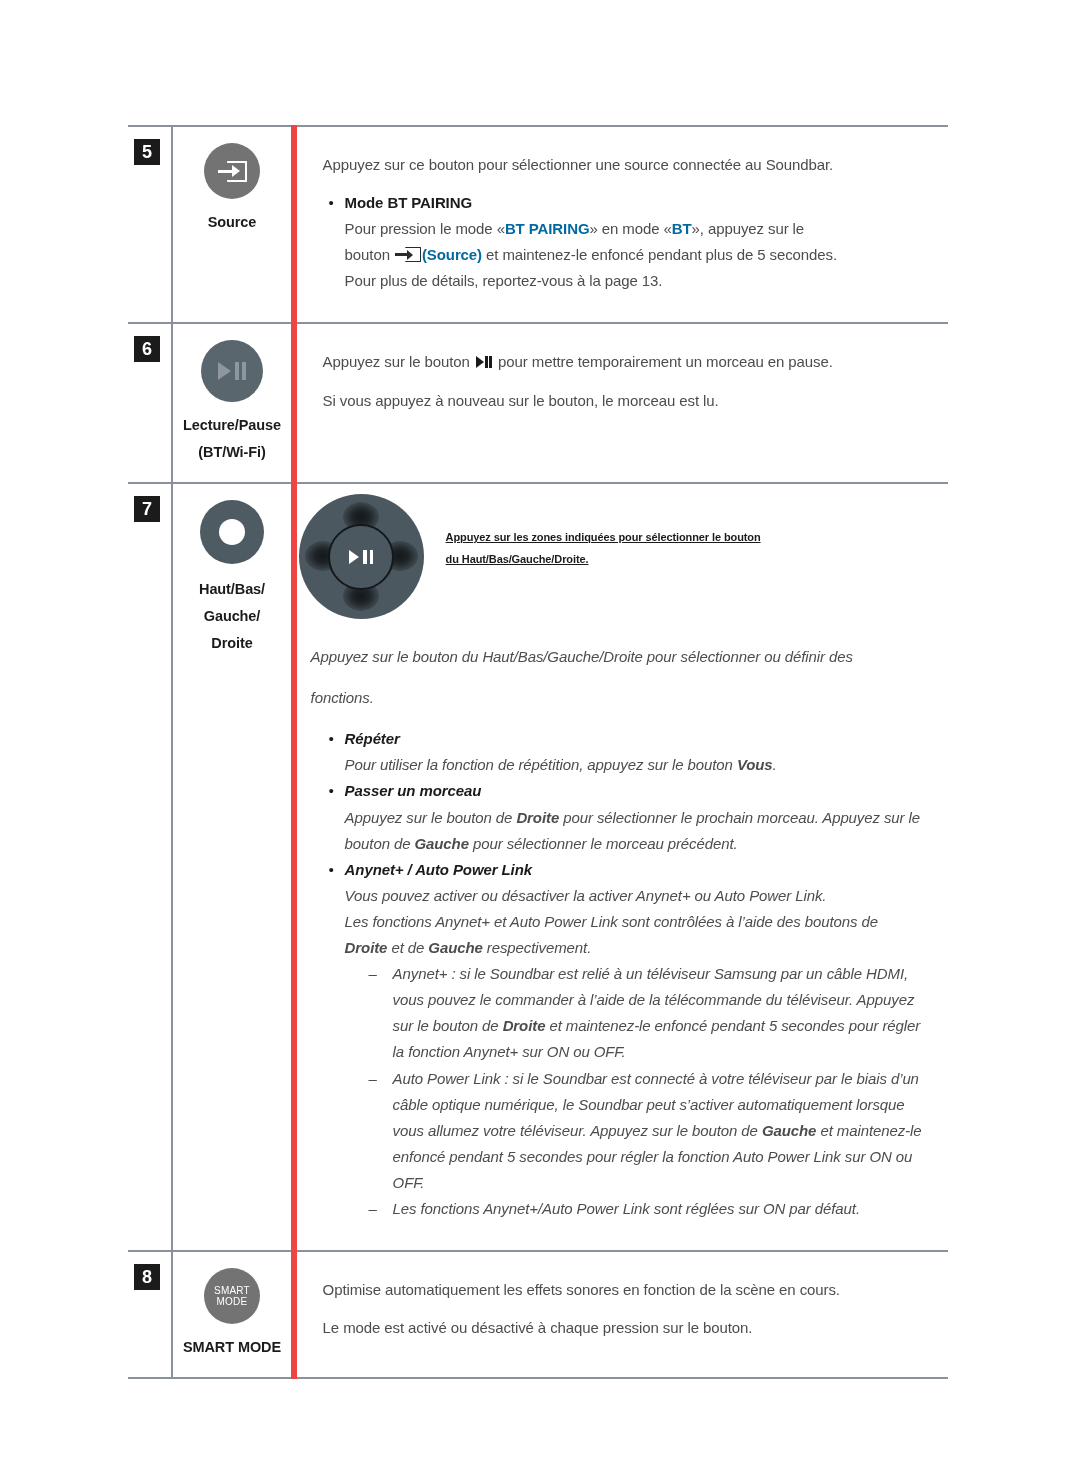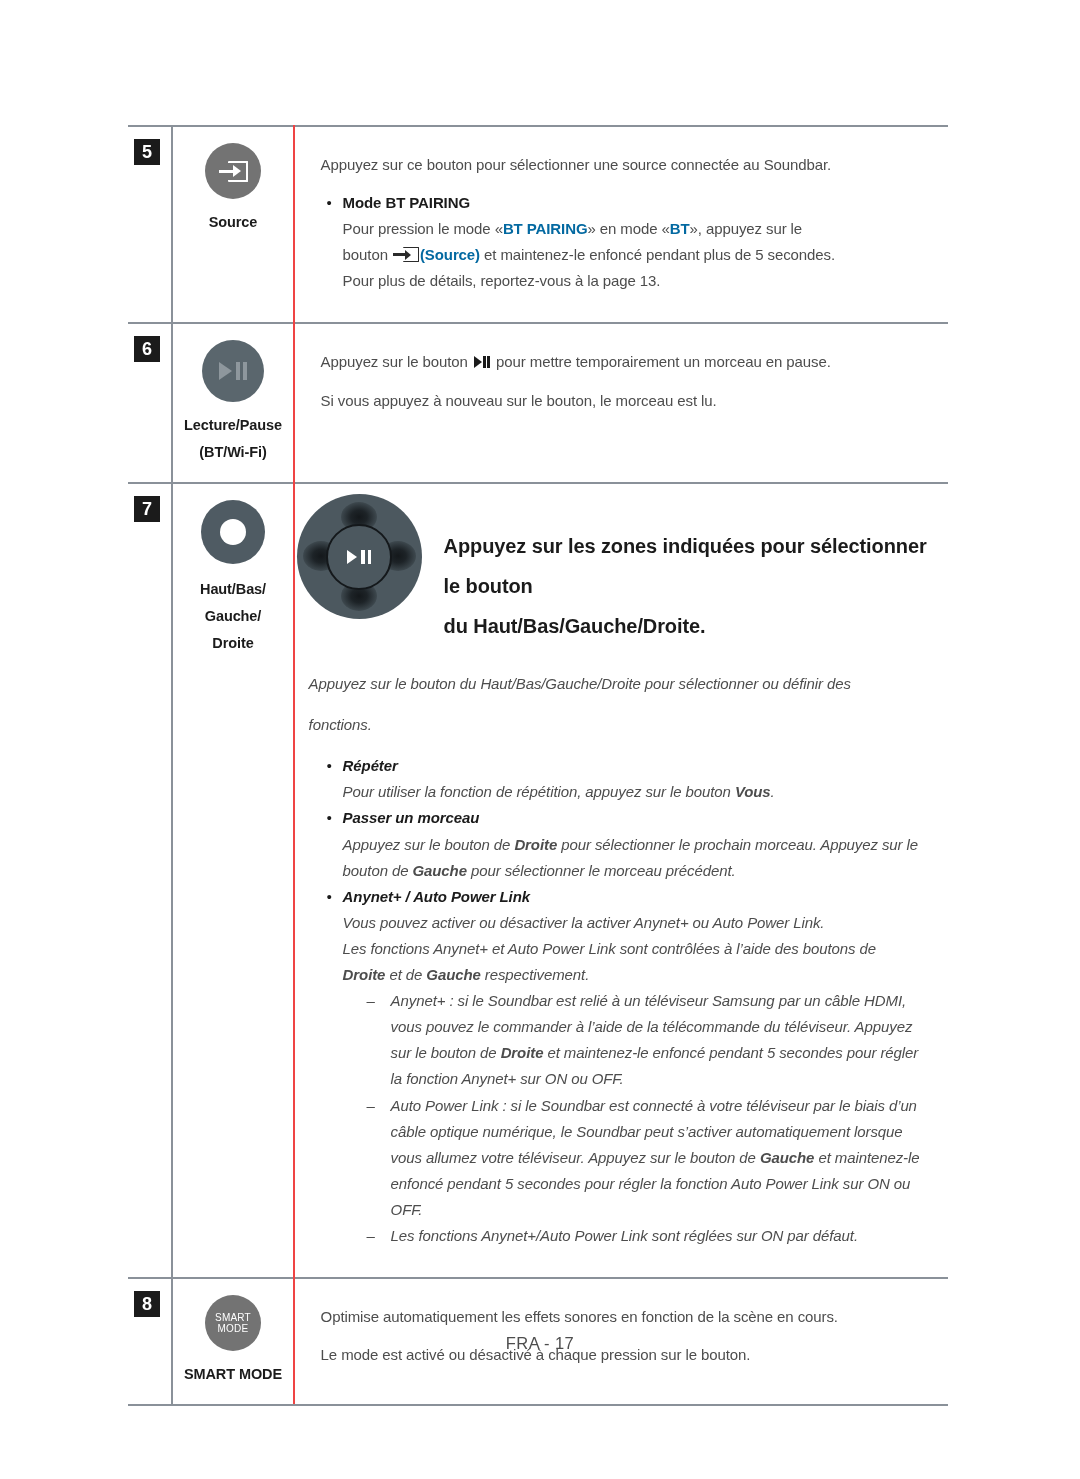--- a/index.html
+++ b/index.html
@@ -25,21 +25,21 @@
     border-collapse: collapse;
   }
   .manual-table td {
     border-top: 2px solid #8a9199;
     vertical-align: top;
     padding: 0;
   }
   .manual-table tr.last-row td { border-bottom: 2px solid #8a9199; }
 
   .col-num   { width: 44px; }
-  .col-btn   { width: 120px; border-left: 2px solid #8a9199; border-right: 2px solid #ef4444; }
+  .col-btn   { width: 120px; border-left: 2px solid #8a9199; border-right: 6px solid #ef4444; }
   .col-desc  { width: 648px; }
 
   
   .num-badge {
     display: inline-flex;
     align-items: center; justify-content: center;
     width: 26px; height: 26px;
     background: #1b1b1b;
     color: #ffffff;
     font-size: 18px;
@@ -228,24 +228,25 @@
     width: 0; height: 0;
     border-left: 8px solid #1b1b1b;
     border-top: 6px solid transparent;
     border-bottom: 6px solid transparent;
   }
   .inline-pp .bar { width: 2.6px; height: 12px; background: #1b1b1b; }
 
   
   .row7-top { display: flex; align-items: flex-start; gap: 22px; padding: 10px 14px 6px 2px; }
   .row7-note {
-    font-size: 20px; line-height: 2.0;
+    font-size: 11px; line-height: 2.0;
     font-weight: bold; color: #1b1b1b;
     padding-top: 32px;
     letter-spacing: -0.1px;
+    text-decoration: underline;
   }
   .row7-rest { padding: 4px 14px 16px 14px; font-size: 15px; line-height: 1.74; color: #4d4d4d; letter-spacing: -0.1px; font-style: italic; }
 
   
   .footer {
     position: absolute;
     left: 0; top: 1334px; width: 1080px;
     text-align: center;
     font-size: 16.5px;
     color: #4d4d4d;
@@ -412,15 +413,14 @@
         <div class="desc">
           <p>Optimise automatiquement les effets sonores en fonction de la scène en cours.</p>
           <p>Le mode est activé ou désactivé à chaque pression sur le bouton.</p>
         </div>
       </td>
     </tr>
 
   </tbody>
     </table>
 
-  <div class="footer">FRA - 17</div>
 
 </div>
 
 </body></html>

